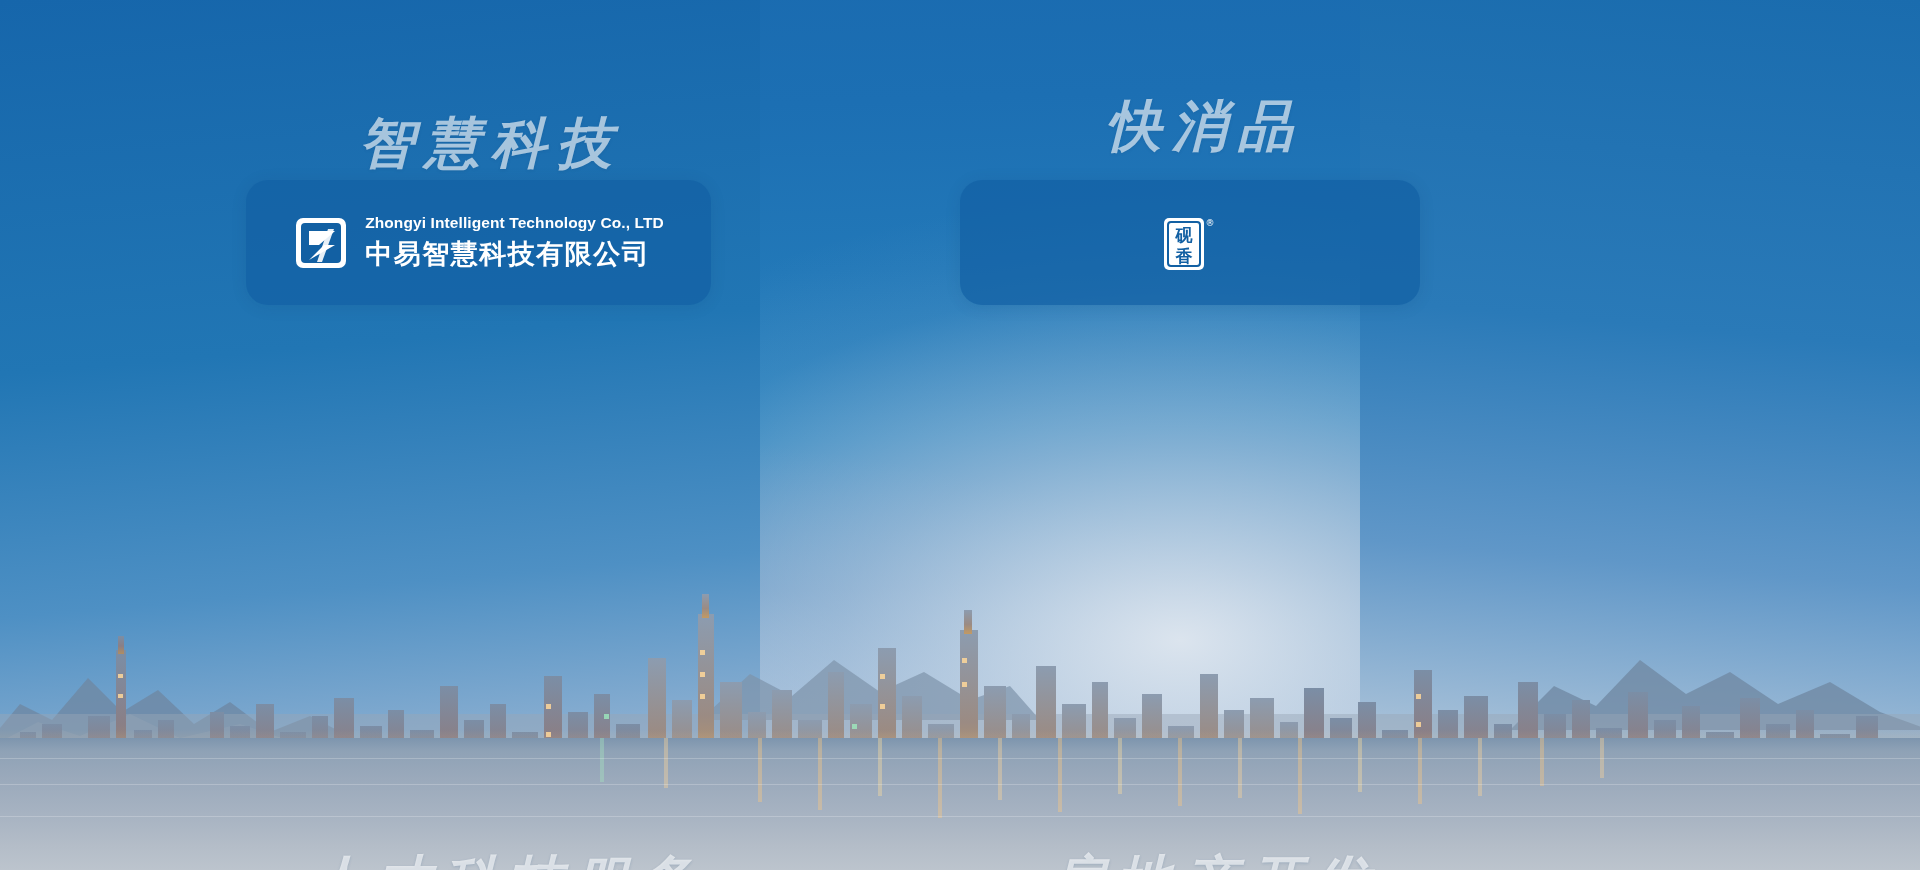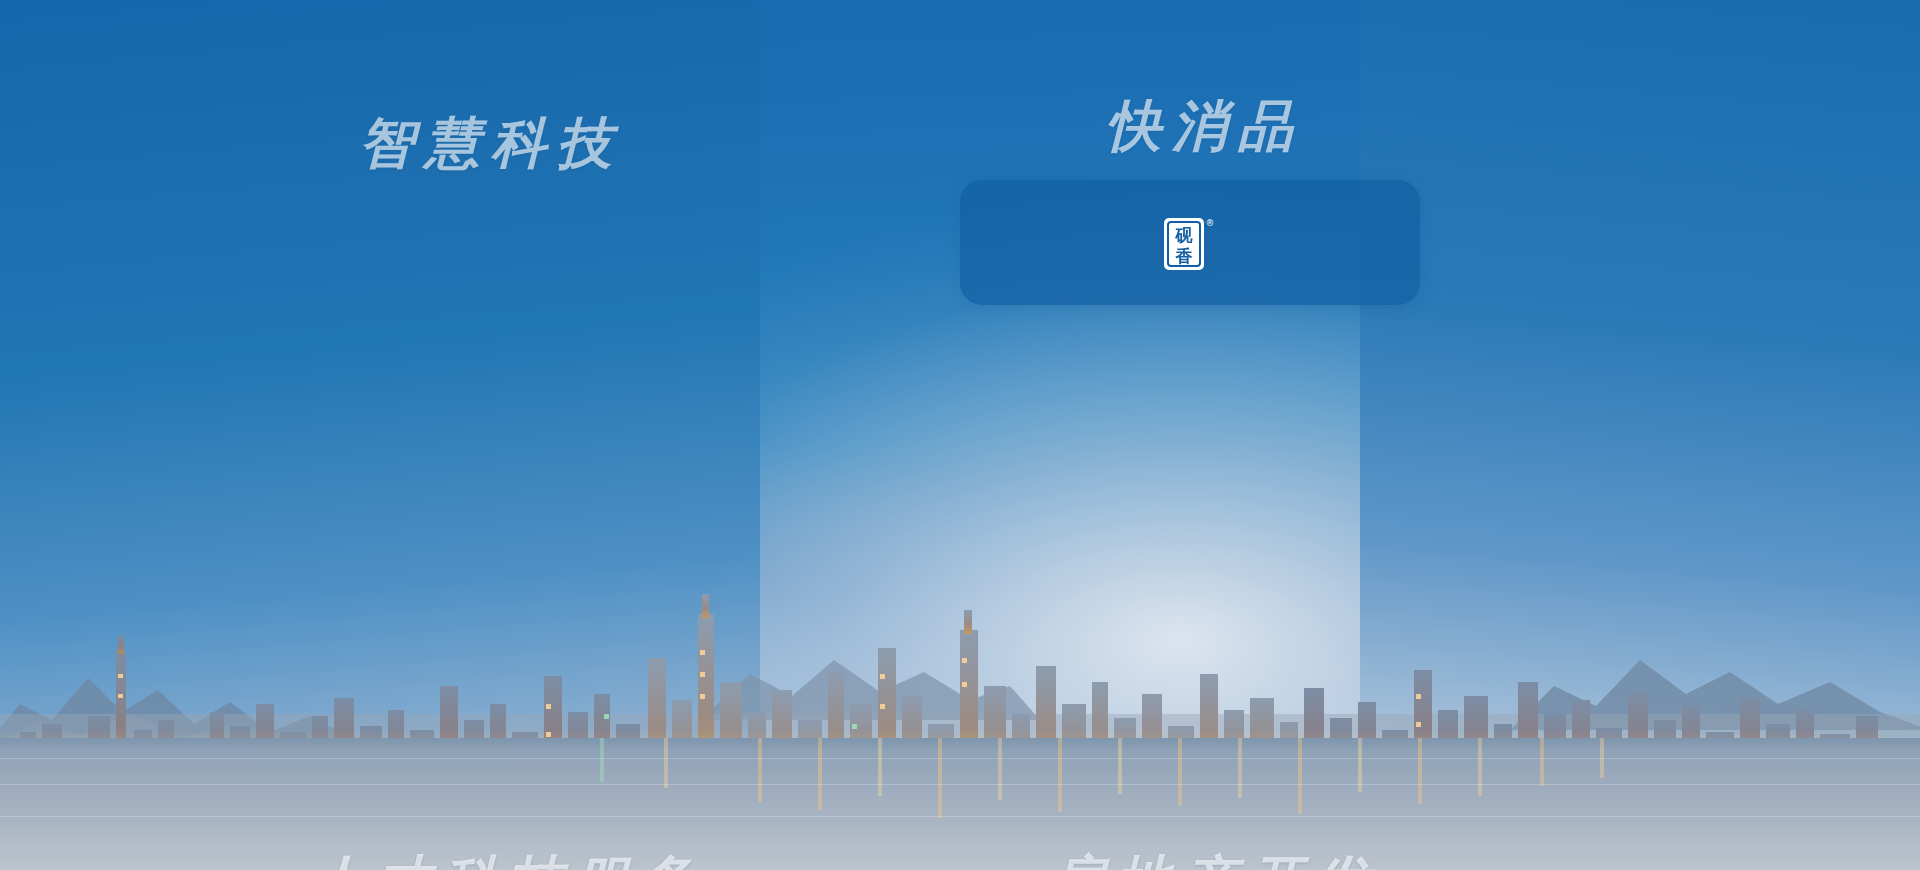--- a/index.html
+++ b/index.html
@@ -321,20 +321,36 @@
         <rect x="0" y="78" width="1920" height="1"></rect>
       </g>
     </svg>
   </div>
 </div>
 
 <div id="content">
 
   <section class="segment" id="seg-1">
     <h2 class="seg-heading">智慧科技</h2>
+    <div class="card">
+      <div class="card-inner">
+        <span class="logo-box">
+          <svg width="54" height="54" viewBox="0 0 54 54">
+            <rect x="2" y="2" width="50" height="50" rx="7" fill="#ffffff"></rect>
+            <rect x="7" y="7" width="40" height="40" rx="4" fill="#1260a3"></rect>
+            <path d="M15 15 H41 L25 29 H41 L15 44 L30 29 H15 Z" fill="#ffffff"></path>
+            <path d="M34 13 L40 13 L28 46 L23 46 Z" fill="#ffffff" opacity="0.9"></path>
+          </svg>
+        </span>
+        <span class="names">
+          <span class="name-en">Zhongyi Intelligent Technology Co., LTD</span>
+          <span class="name-cn">中易智慧科技有限公司</span>
+        </span>
+      </div>
+    </div>
   </section>
 
   <section class="segment" id="seg-2">
     <h2 class="seg-heading">快消品</h2>
     <div class="card">
       <div class="card-inner">
         <span class="logo-box">
           <svg width="56" height="58" viewBox="0 0 56 58">
             <rect x="2" y="4" width="40" height="52" rx="5" fill="#ffffff"></rect>
             <rect x="6" y="8" width="32" height="44" rx="3" fill="none" stroke="#1260a3" stroke-width="2"></rect>

